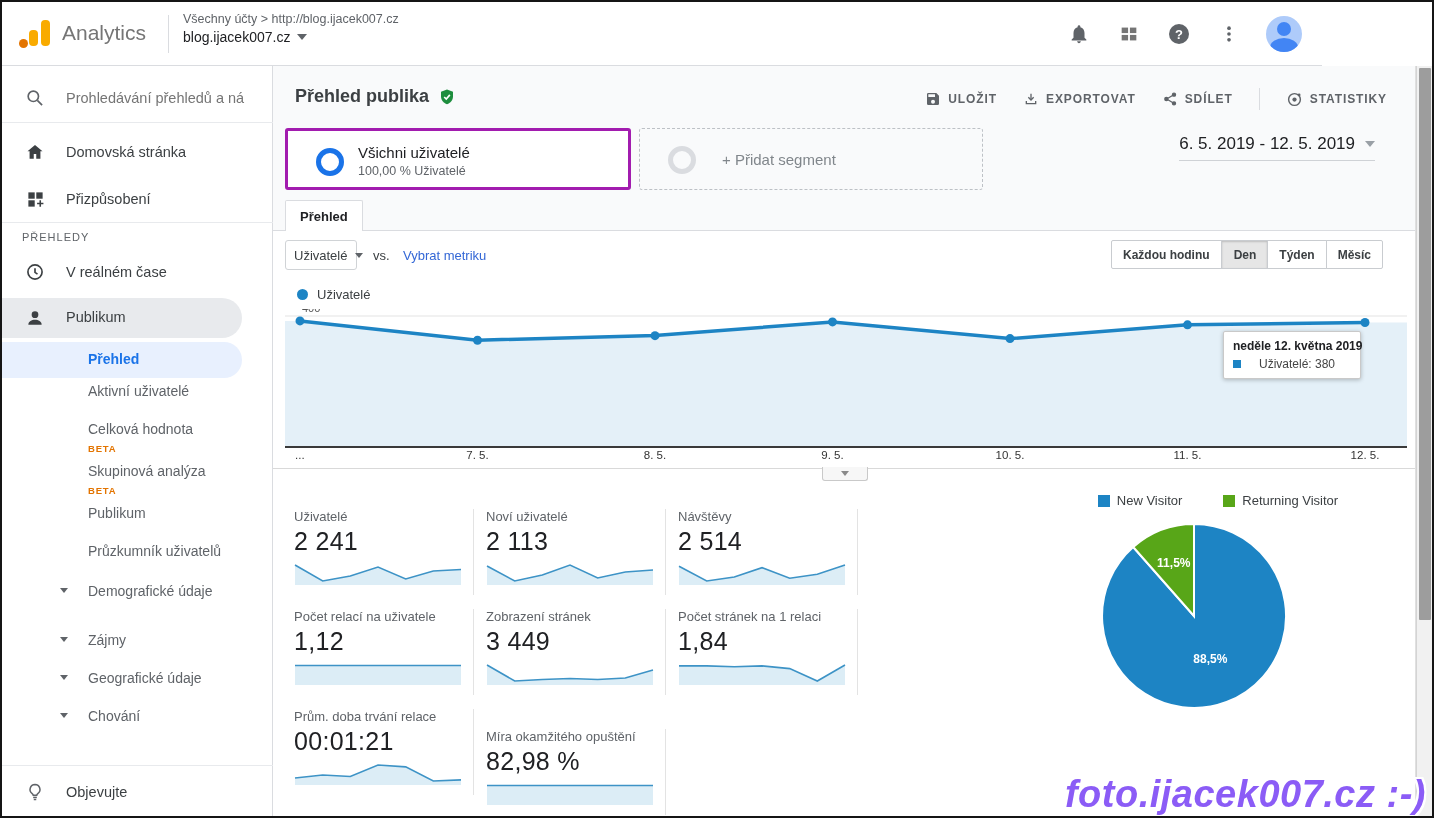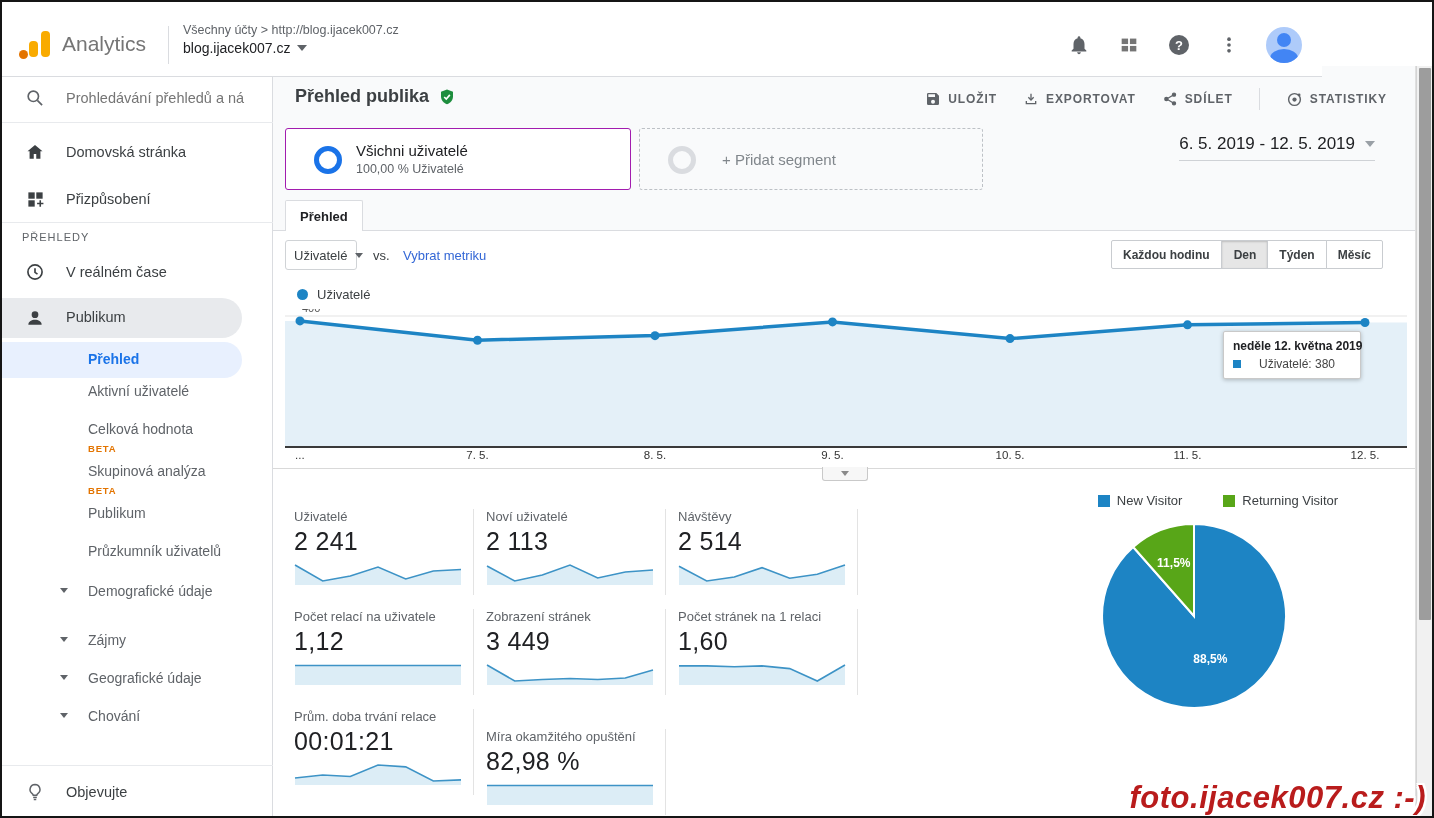--- a/index.html
+++ b/index.html
@@ -2,21 +2,21 @@
 <html><head>
 <meta charset="utf-8">
 <style>
   * { margin:0; padding:0; box-sizing:border-box; }
   html,body { width:1434px; height:818px; }
   body {
     position:relative; font-family:"Liberation Sans", sans-serif;
     background:#fff; border:2px solid #151515; overflow:hidden; color:#3c4043;
   }
   
-  .topbar { position:absolute; left:0; top:11px; width:1320px; height:64px; background:#fff; border-bottom:1px solid #dadce0; z-index:5; }
+  .topbar { position:absolute; left:0; top:0; width:1320px; height:64px; background:#fff; border-bottom:1px solid #dadce0; z-index:5; }
   .logo { position:absolute; left:16px; top:16px; width:34px; height:32px; }
   .logo .bar-tall  { position:absolute; right:2px; top:2px; width:9px; height:26px; background:#f9ab00; border-radius:4px; }
   .logo .bar-mid   { position:absolute; right:14px; top:12px; width:9px; height:16px; background:#f9ab00; border-radius:4px; }
   .logo .dot      { position:absolute; left:1px; bottom:2px; width:9px; height:9px; background:#e37400; border-radius:50%; }
   .product-name { position:absolute; left:60px; top:19px; font-size:21px; color:#757575; }
   .tb-divider { position:absolute; left:166px; top:13px; width:1px; height:38px; background:#dadce0; }
   .breadcrumb { position:absolute; left:181px; top:10px; font-size:12.5px; color:#5f6368; }
   .property { position:absolute; left:181px; top:27px; font-size:14px; color:#202124; display:flex; align-items:center; gap:7px; cursor:pointer; }
   .caret-down { width:0; height:0; border-left:5px solid transparent; border-right:5px solid transparent; border-top:6px solid #5f6368; display:inline-block; }
   .tb-icons { position:absolute; right:20px; top:0; height:64px; display:flex; align-items:center; gap:24px; }
@@ -43,21 +43,21 @@
 
   
   .main { position:absolute; left:271px; top:64px; width:1143px; height:750px; background:#fff; border-right:1px solid #e0e0e0; }
   .head-zone { position:absolute; left:0; top:0; width:100%; height:164px; background:#f9fafb; }
   .page-title-row { position:absolute; left:22px; top:20px; display:flex; align-items:center; gap:9px; }
   .page-title { font-size:18px; font-weight:600; color:#3c4043; }
   .actions { position:absolute; right:28px; top:22px; display:flex; align-items:center; gap:26px; }
   .action-btn { display:flex; align-items:center; gap:7px; font-size:12px; font-weight:600; letter-spacing:.9px; color:#5f6368; cursor:pointer; }
   .action-sep { width:1px; height:22px; background:#dadce0; }
 
-  .segment-card { position:absolute; top:62px; height:62px; width:346px; background:#fff; border:1px solid #a21caf; border-radius:3px; cursor:pointer; }
+  .segment-card { position:absolute; top:62px; height:62px; width:346px; background:#fff; border:3px solid #a21caf; border-radius:3px; cursor:pointer; }
   .segment-card.dashed { border:1px dashed #bdc1c6; background:transparent; }
   .seg-ring { position:absolute; left:28px; top:17px; width:28px; height:28px; border-radius:50%; border:5px solid #1a73e8; }
   .seg-ring.grey { border-color:#dadce0; }
   .seg-title { position:absolute; left:70px; top:13px; font-size:15px; color:#202124; }
   .seg-sub { position:absolute; left:70px; top:33px; font-size:12.5px; color:#5f6368; }
   .seg-add { position:absolute; left:82px; top:22px; font-size:15px; color:#80868b; }
 
   .date-range { position:absolute; right:40px; top:68px; display:flex; align-items:center; gap:10px; font-size:17px; color:#202124; cursor:pointer; padding-bottom:6px; border-bottom:1px solid #cfd2d6; }
   .date-range .caret-down { border-top-color:#9aa0a6; }
 
@@ -95,21 +95,21 @@
 
   .pie-legend { position:absolute; left:770px; top:427px; width:350px; display:flex; justify-content:center; gap:41px; font-size:13px; color:#3c4043; }
   .pie-legend .item { display:flex; align-items:center; gap:7px; }
   .legend-sq { width:12px; height:12px; }
   .pie-svg { position:absolute; left:821px; top:450px; }
 
   
   .scroll-track { position:absolute; left:1414px; top:64px; width:16px; height:750px; background:#f1f1f1; border-left:1px solid #d4d4d4; }
   .scroll-thumb { position:absolute; left:1.5px; top:2px; width:12px; height:552px; background:#9d9d9d; border-radius:1px; cursor:pointer; }
 
-  .watermark { position:absolute; right:6px; bottom:0px; font-size:31px; font-weight:bold; font-style:italic; color:#b91c1c; letter-spacing:.5px; z-index:40;
+  .watermark { position:absolute; right:6px; bottom:0px; font-size:38px; font-weight:bold; font-style:italic; color:#8b5cf6; letter-spacing:.5px; z-index:40;
     text-shadow:-2px -2px 0 #fff, 2px -2px 0 #fff, -2px 2px 0 #fff, 2px 2px 0 #fff, 0 -2px 0 #fff, 0 2px 0 #fff, -2px 0 0 #fff, 2px 0 0 #fff; }
   svg { display:block; }
 </style>
 </head>
 <body>
 
 <div class="topbar">
   <div class="logo">
     <div class="bar-tall"></div>
       <div class="bar-mid"></div>
@@ -415,21 +415,21 @@
       <div class="metric-card" style="left: 213px; top: 543px;">
         <div class="mc-label">Zobrazení stránek</div>
         <div class="mc-value">3 449</div>
         <svg class="mc-spark" width="168" height="26">
           <polygon points="1.0,6.0 28.7,22.0 56.3,20.5 84.0,19.5 111.7,20.5 139.3,19.0 167.0,11.0 167,26 1,26" fill="#dcedf6"></polygon>
           <polyline points="1.0,6.0 28.7,22.0 56.3,20.5 84.0,19.5 111.7,20.5 139.3,19.0 167.0,11.0" fill="none" stroke="#3d93c6" stroke-width="1.6"></polyline>
         </svg>
       </div>
       <div class="metric-card" style="left: 405px; top: 543px;">
         <div class="mc-label">Počet stránek na 1 relaci</div>
-        <div class="mc-value">1,60</div>
+        <div class="mc-value">1,84</div>
         <svg class="mc-spark" width="168" height="26">
           <polygon points="1.0,6.9 28.7,6.9 56.3,7.8 84.0,6.9 111.7,9.6 139.3,22.0 167.0,6.0 167,26 1,26" fill="#dcedf6"></polygon>
           <polyline points="1.0,6.9 28.7,6.9 56.3,7.8 84.0,6.9 111.7,9.6 139.3,22.0 167.0,6.0" fill="none" stroke="#3d93c6" stroke-width="1.6"></polyline>
         </svg>
       </div>
       <div class="metric-card" style="left: 21px; top: 643px;">
         <div class="mc-label">Prům. doba trvání relace</div>
         <div class="mc-value">00:01:21</div>
         <svg class="mc-spark" width="168" height="26">
           <polygon points="1.0,19.0 28.7,16.0 56.3,17.5 84.0,6.0 111.7,7.9 139.3,22.0 167.0,20.9 167,26 1,26" fill="#dcedf6"></polygon>

